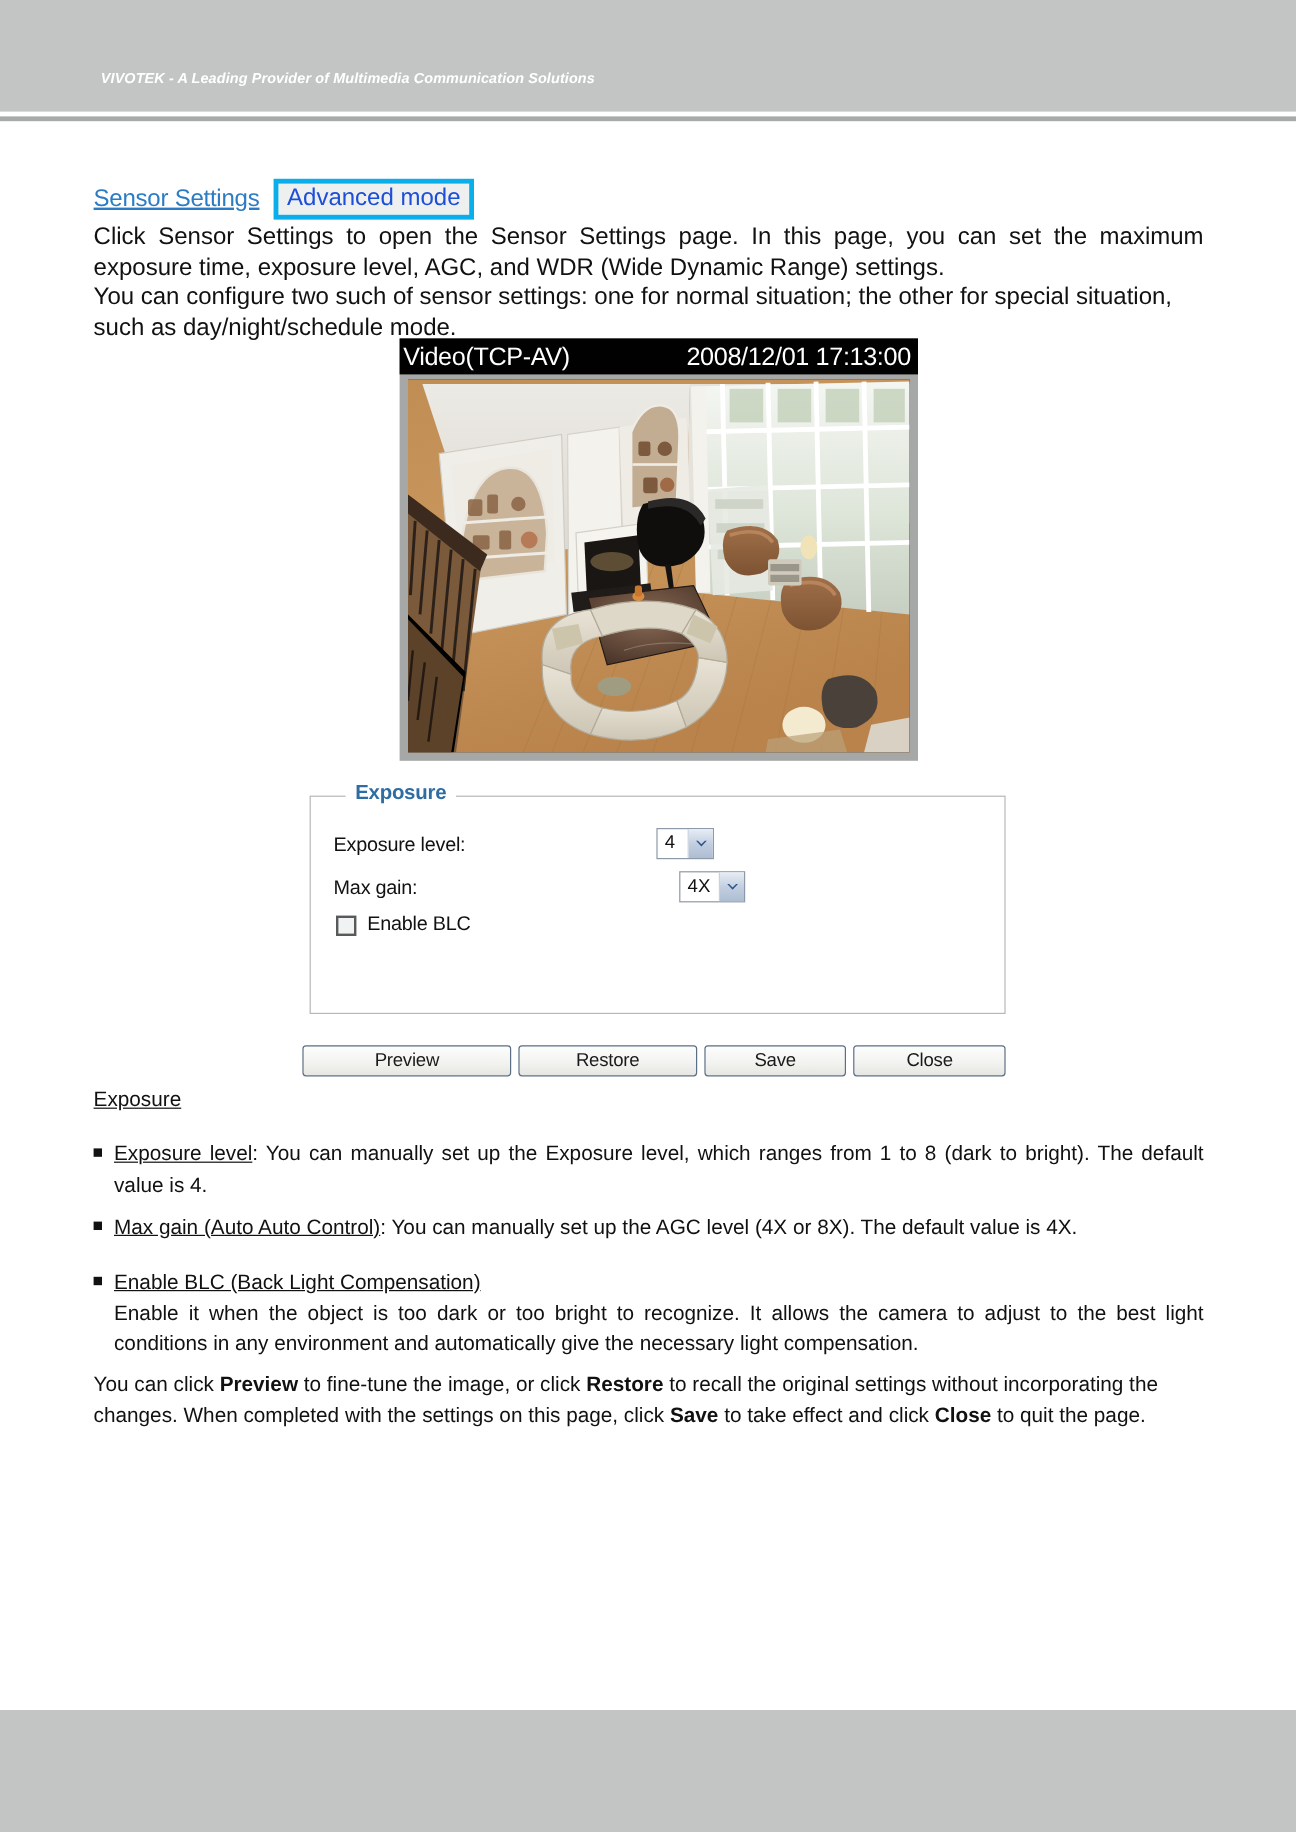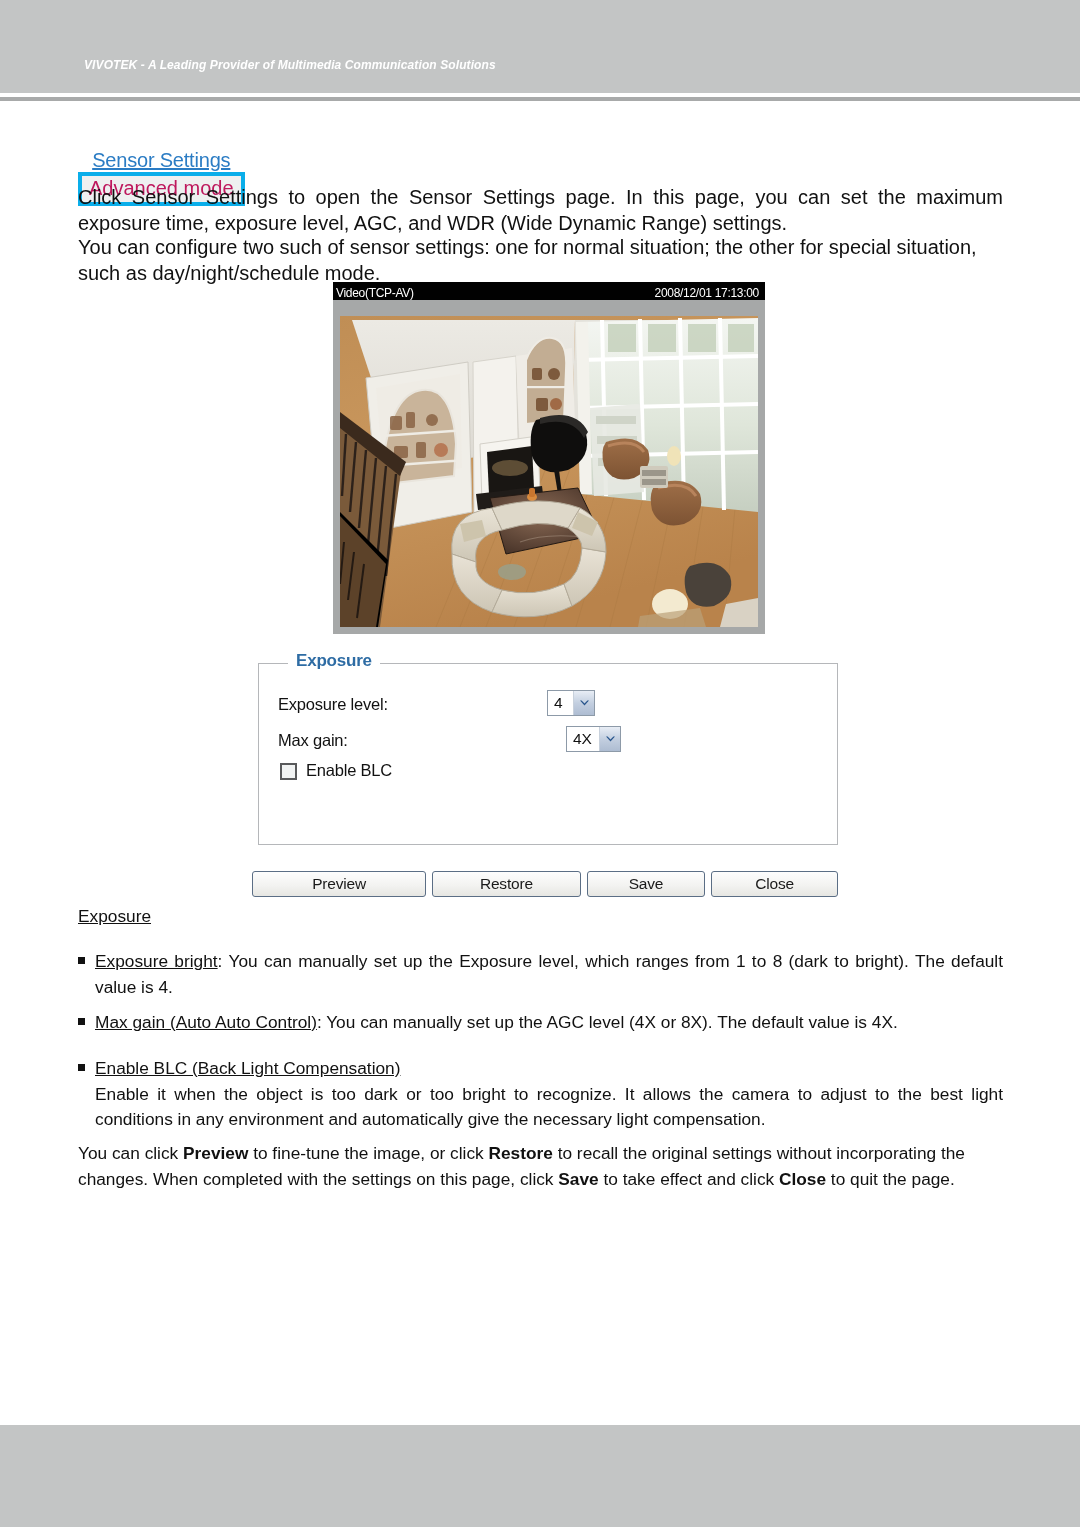--- a/index.html
+++ b/index.html
@@ -54,33 +54,33 @@
     width: 1080px;
   }
 
   
   .title-row {
     position: absolute;
     left: 78px;
     top: 48px;
     display: flex;
     align-items: center;
-    flex-direction: column;
   }
   .sensor-link {
     font-size: 20px;
     color: #2b7cc4;
     text-decoration: underline;
     white-space: nowrap;
     letter-spacing: -0.2px;
   }
   .advanced-badge {
+    margin-left: 12px;
     border: 4px solid #0aaeea;
     background: #eef0f0;
-    color: #be185d;
+    color: #1d4ed8;
     font-size: 20px;
     padding: 1px 7px 3px 7px;
     line-height: 1.12;
     white-space: nowrap;
   }
 
   
   .para {
     position: absolute;
     left: 78px;
@@ -101,24 +101,24 @@
     top: 181px;
     width: 432px;
     height: 352px;
     background: #a6a8a8;
     box-sizing: border-box;
   }
   .cam-titlebar {
     position: absolute;
     left: 0; top: 0;
     width: 432px;
-    height: 18px;
+    height: 30px;
     background: #010101;
     color: #ffffff;
-    font-size: 12px;
+    font-size: 21px;
   }
   .cam-title-left {
     position: absolute;
     left: 3px; top: 4px;
     letter-spacing: -0.3px;
   }
   .cam-title-right {
     position: absolute;
     right: 6px; top: 4px;
     letter-spacing: -0.3px;
@@ -523,21 +523,21 @@
     <div class="btn btn-preview">Preview</div>
     <div class="btn btn-restore">Restore</div>
     <div class="btn btn-save">Save</div>
     <div class="btn btn-close">Close</div>
   </div>
 
   <div class="section-heading">Exposure</div>
 
   <div class="bullet bullet-1">
     <span class="sq"></span>
-    <span class="btxt"><span class="u">Exposure bright</span><span>: You can manually set up the Exposure level, which ranges from 1 to 8 (dark to bright). The default value is 4.</span></span>
+    <span class="btxt"><span class="u">Exposure level</span><span>: You can manually set up the Exposure level, which ranges from 1 to 8 (dark to bright). The default value is 4.</span></span>
   </div>
 
   <div class="bullet bullet-2">
     <span class="sq"></span>
     <span class="btxt"><span class="u">Max gain (Auto Auto Control)</span><span>: You can manually set up the AGC level (4X or 8X). The default value is 4X.</span></span>
   </div>
 
   <div class="bullet bullet-3">
     <span class="sq"></span>
     <span class="btxt"><span class="u">Enable BLC (Back Light Compensation)</span><br><span>Enable it when the object is too dark or too bright to recognize. It allows the camera to adjust to the best light conditions in any environment and automatically give the necessary light compensation.</span></span>

